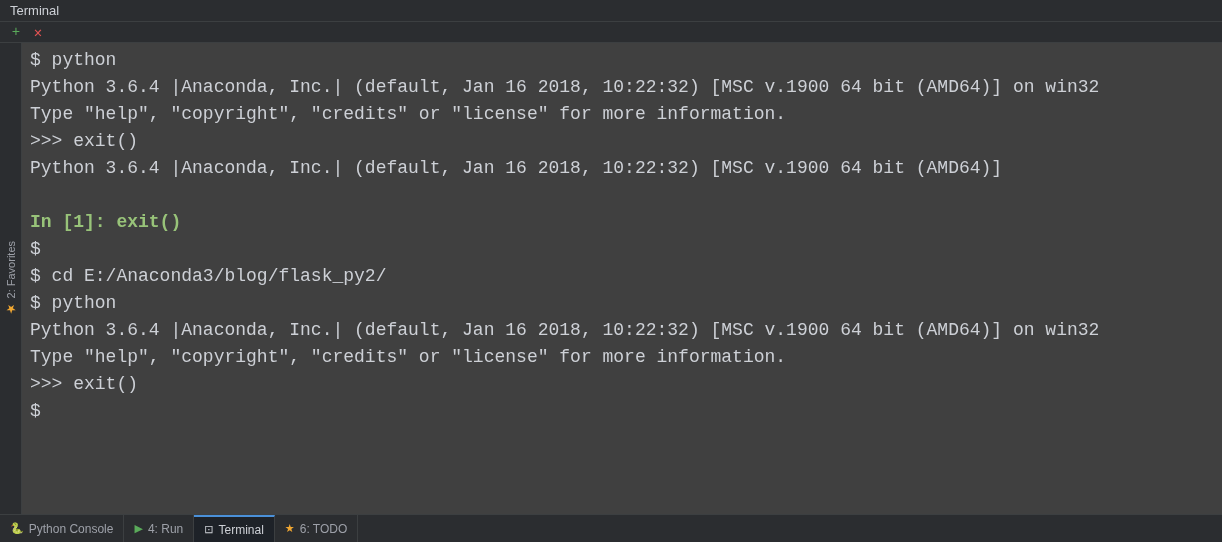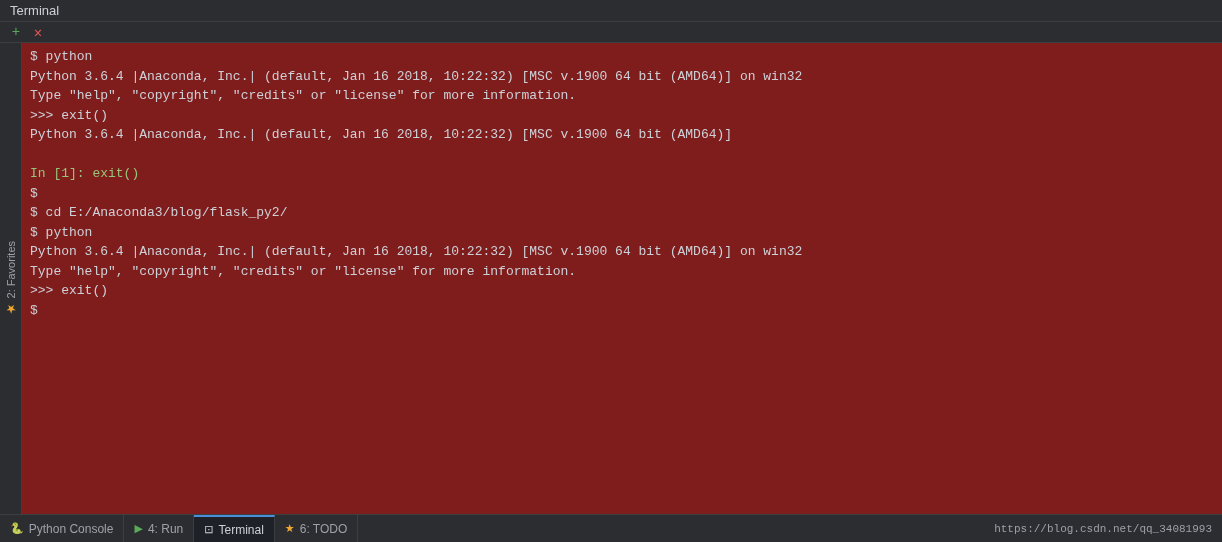--- a/index.html
+++ b/index.html
@@ -55,25 +55,25 @@
     }
 
     .sidebar-label .star-icon {
       color: #f0a732;
       font-size: 12px;
     }
 
     
     .terminal {
       flex: 1;
-      background: #7f1d1d;
+      background: #404040;
       padding: 4px 8px;
       overflow-y: auto;
       color: #cdd0d6;
-      font-size: 13px;
+      font-size: 18px;
       line-height: 1.5;
     }
 
     .terminal-line {
       white-space: pre;
       font-family: 'Consolas', 'Courier New', monospace;
     }
 
     
     .tab-bar {
@@ -168,21 +168,21 @@
     </div>
   </div>
 
   <div class="terminal" id="terminal-output">
   <div class="terminal-line"><span style="color:#cdd0d6;">$ python</span></div>
       <div class="terminal-line"><span style="color:#cdd0d6;">Python 3.6.4 |Anaconda, Inc.| (default, Jan 16 2018, 10:22:32) [MSC v.1900 64 bit (AMD64)] on win32</span></div>
       <div class="terminal-line"><span style="color:#cdd0d6;">Type "help", "copyright", "credits" or "license" for more information.</span></div>
       <div class="terminal-line"><span style="color:#cdd0d6;">&gt;&gt;&gt; exit()</span></div>
       <div class="terminal-line"><span style="color:#cdd0d6;">Python 3.6.4 |Anaconda, Inc.| (default, Jan 16 2018, 10:22:32) [MSC v.1900 64 bit (AMD64)]</span></div>
       <div class="terminal-line">&nbsp;</div>
-      <div class="terminal-line"><span style="color:#98c379; font-weight:normal;margin-top:7px;">In [1]: exit()</span></div>
+      <div class="terminal-line"><span style="color:#98c379; font-weight:bold;margin-top:7px;">In [1]: exit()</span></div>
       <div class="terminal-line"><span style="color:#cdd0d6;">$</span></div>
       <div class="terminal-line"><span style="color:#cdd0d6;">$ cd E:/Anaconda3/blog/flask_py2/</span></div>
       <div class="terminal-line"><span style="color:#cdd0d6;">$ python</span></div>
       <div class="terminal-line"><span style="color:#cdd0d6;">Python 3.6.4 |Anaconda, Inc.| (default, Jan 16 2018, 10:22:32) [MSC v.1900 64 bit (AMD64)] on win32</span></div>
       <div class="terminal-line"><span style="color:#cdd0d6;">Type "help", "copyright", "credits" or "license" for more information.</span></div>
       <div class="terminal-line"><span style="color:#cdd0d6;">&gt;&gt;&gt; exit()</span></div>
       <div class="terminal-line"><span style="color:#cdd0d6;">$</span></div>
     </div>
 
 </div>
@@ -197,14 +197,13 @@
       <span>4: Run</span>
     </div>
     <div class="tab active">
       <span class="tab-icon" style="color:#cdd0d6;">⊡</span>
       <span>Terminal</span>
     </div>
     <div class="tab">
       <span class="tab-icon" style="color:#f0a732;">★</span>
       <span>6: TODO</span>
     </div>
-    <div class="url-display">https://blog.csdn.net/qq_34081993</div>
 </div>
 
 </body></html>

